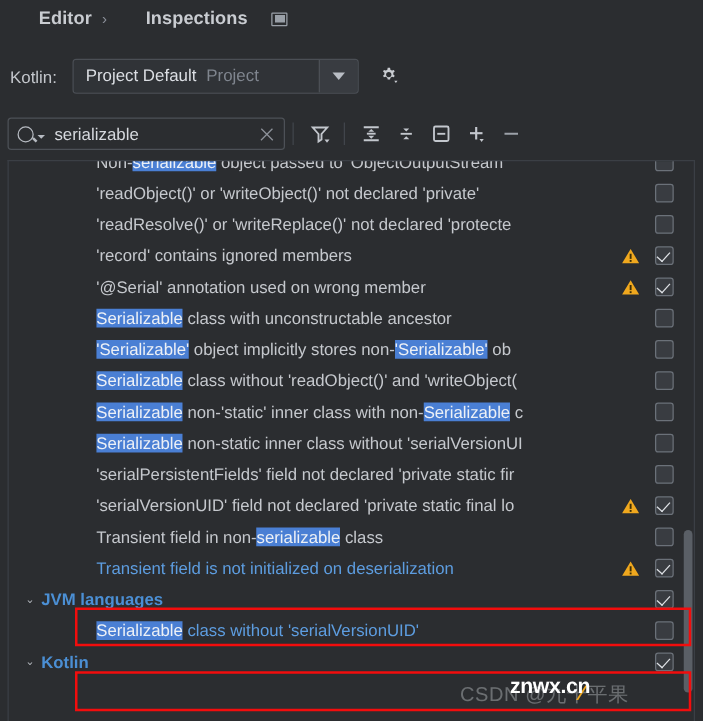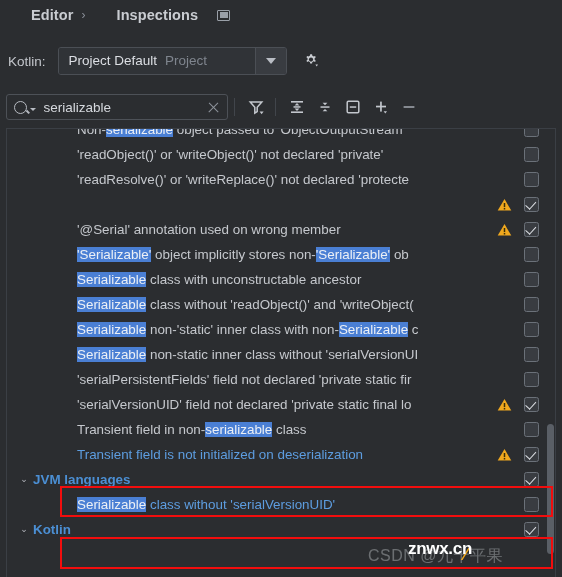--- a/index.html
+++ b/index.html
@@ -454,20 +454,21 @@
           <span class="label"><span>'readObject()' or 'writeObject()' not declared 'private'</span></span>
           <span class="cbox"></span>
         </div>
         <div class="row">
           <span class="indent-leaf"></span>
           <span class="label"><span>'readResolve()' or 'writeReplace()' not declared 'protecte</span></span>
           <span class="cbox"></span>
         </div>
         <div class="row">
           <span class="indent-leaf"></span>
+          <span class="label"><span>'record' contains ignored members</span></span>
           <span class="warn">
             <svg width="15" height="14" viewBox="0 0 15 14">
               <path d="M7.5 1.1L14.3 12.6H0.7z" fill="#f0a81e"></path>
               <rect x="6.75" y="5" width="1.5" height="4.1" fill="#3b2d06"></rect>
               <rect x="6.75" y="10" width="1.5" height="1.5" fill="#3b2d06"></rect>
             </svg>
           </span>
           <span class="cbox on"></span>
         </div>
         <div class="row">
@@ -477,26 +478,26 @@
             <svg width="15" height="14" viewBox="0 0 15 14">
               <path d="M7.5 1.1L14.3 12.6H0.7z" fill="#f0a81e"></path>
               <rect x="6.75" y="5" width="1.5" height="4.1" fill="#3b2d06"></rect>
               <rect x="6.75" y="10" width="1.5" height="1.5" fill="#3b2d06"></rect>
             </svg>
           </span>
           <span class="cbox on"></span>
         </div>
         <div class="row">
           <span class="indent-leaf"></span>
+          <span class="label"><span class="hl">Serializable</span><span> class with unconstructable ancestor</span></span>
+          <span class="cbox"></span>
+        </div>
+        <div class="row">
+          <span class="indent-leaf"></span>
           <span class="label"><span class="hl">'Serializable'</span><span> object implicitly stores non-</span><span class="hl">'Serializable'</span><span> ob</span></span>
-          <span class="cbox"></span>
-        </div>
-        <div class="row">
-          <span class="indent-leaf"></span>
-          <span class="label"><span class="hl">Serializable</span><span> class with unconstructable ancestor</span></span>
           <span class="cbox"></span>
         </div>
         <div class="row">
           <span class="indent-leaf"></span>
           <span class="label"><span class="hl">Serializable</span><span> class without 'readObject()' and 'writeObject(</span></span>
           <span class="cbox"></span>
         </div>
         <div class="row">
           <span class="indent-leaf"></span>
           <span class="label"><span class="hl">Serializable</span><span> non-'static' inner class with non-</span><span class="hl">Serializable</span><span> c</span></span>

